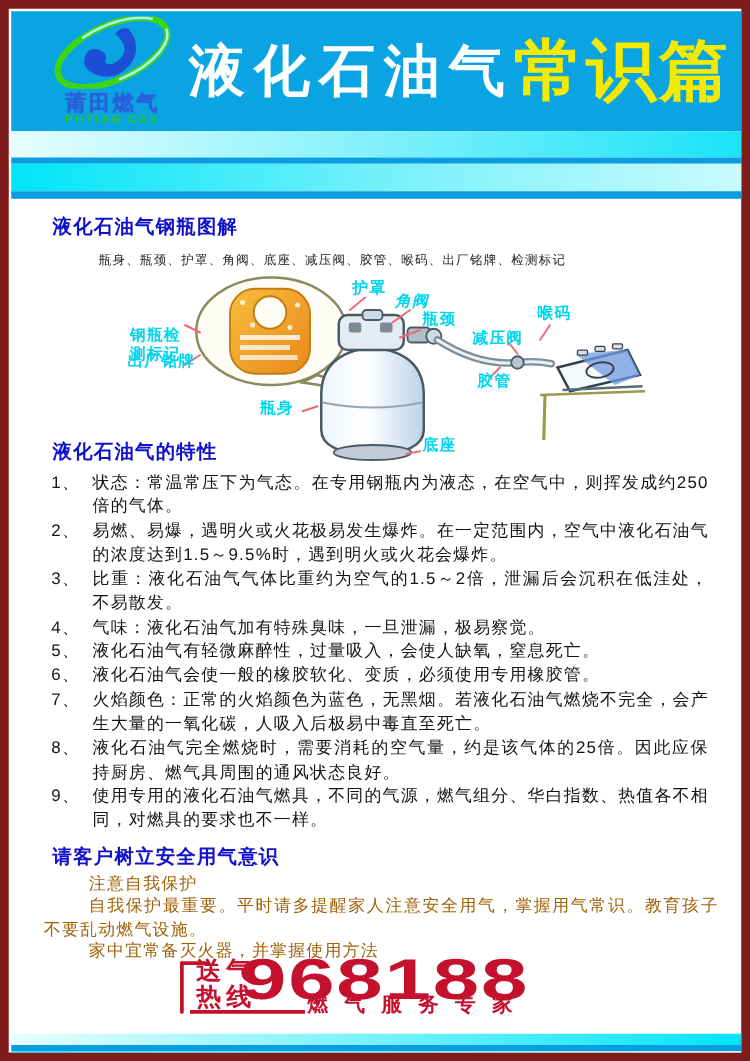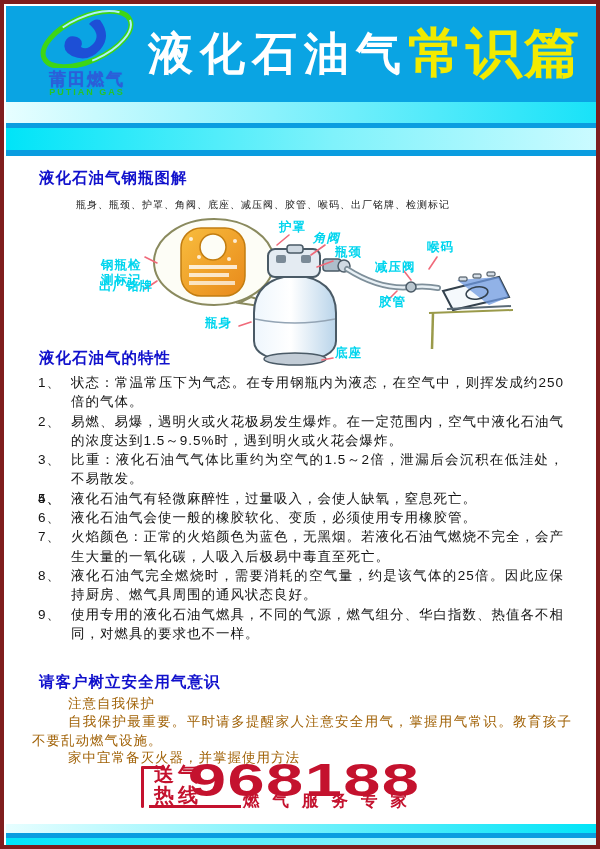--- a/index.html
+++ b/index.html
@@ -1,19 +1,19 @@
 <!DOCTYPE html>
 <html lang="zh"><head>
 <meta charset="utf-8">
 <style>
   html,body{margin:0;padding:0;background:#888;}
   .page{
     position:relative;width:600px;height:849px;background:#fff;
     font-family:"Liberation Sans","DejaVu Sans",sans-serif;
-    box-sizing:border-box;border:4px solid #7f1d1d;overflow:hidden;
+    box-sizing:border-box;border:7px solid #7f1d1d;overflow:hidden;
     margin:0 auto;
   }
   
   .header{position:absolute;left:2px;top:2px;width:594px;height:96px;background:#0aa4e3;}
   .logo{position:absolute;left:20px;top:4px;width:122px;height:92px;text-align:center;}
   .logo-cn{position:absolute;left:0;top:58px;width:122px;color:#2b5fd9;font-weight:bold;font-size:17px;letter-spacing:2px;text-shadow:0 0 1px #2b5fd9;}
   .logo-en{position:absolute;left:0;top:77px;width:122px;color:#27c427;font-weight:bold;font-size:9px;letter-spacing:2px;}
   .title-row{position:absolute;left:142px;top:0;width:450px;height:96px;display:flex;align-items:center;}
   .title-main{color:#fff;font-weight:bold;font-size:45px;letter-spacing:7px;white-space:nowrap;}
   .title-accent{color:#f2ea00;font-weight:bold;font-size:56px;letter-spacing:2px;white-space:nowrap;transform:scaleY(.95);}
@@ -179,21 +179,21 @@
     <div class="dlabel l-hose">胶管</div>
     <div class="dlabel l-body">瓶身</div>
     <div class="dlabel l-base">底座</div>
   </div>
 
   <div class="sec-head h-feat">液化石油气的特性</div>
   <div class="features">
     <div class="feature-item"><span class="feature-num">1、</span><span>状态：常温常压下为气态。在专用钢瓶内为液态，在空气中，则挥发成约250倍的气体。</span></div>
     <div class="feature-item"><span class="feature-num">2、</span><span>易燃、易爆，遇明火或火花极易发生爆炸。在一定范围内，空气中液化石油气的浓度达到1.5～9.5%时，遇到明火或火花会爆炸。</span></div>
     <div class="feature-item"><span class="feature-num">3、</span><span>比重：液化石油气气体比重约为空气的1.5～2倍，泄漏后会沉积在低洼处，不易散发。</span></div>
-    <div class="feature-item"><span class="feature-num">4、</span></div>
+    <div class="feature-item"><span class="feature-num">4、</span><span>气味：液化石油气加有特殊臭味，一旦泄漏，极易察觉。</span></div>
     <div class="feature-item"><span class="feature-num">5、</span><span>液化石油气有轻微麻醉性，过量吸入，会使人缺氧，窒息死亡。</span></div>
     <div class="feature-item"><span class="feature-num">6、</span><span>液化石油气会使一般的橡胶软化、变质，必须使用专用橡胶管。</span></div>
     <div class="feature-item"><span class="feature-num">7、</span><span>火焰颜色：正常的火焰颜色为蓝色，无黑烟。若液化石油气燃烧不完全，会产生大量的一氧化碳，人吸入后极易中毒直至死亡。</span></div>
     <div class="feature-item"><span class="feature-num">8、</span><span>液化石油气完全燃烧时，需要消耗的空气量，约是该气体的25倍。因此应保持厨房、燃气具周围的通风状态良好。</span></div>
     <div class="feature-item"><span class="feature-num">9、</span><span>使用专用的液化石油气燃具，不同的气源，燃气组分、华白指数、热值各不相同，对燃具的要求也不一样。</span></div>
   </div>
 
   <div class="sec-head h-safe">请客户树立安全用气意识</div>
   <div class="safe-line s1">注意自我保护</div>
   <div class="safe-line s2">自我保护最重要。平时请多提醒家人注意安全用气，掌握用气常识。教育孩子不要乱动燃气设施。</div>

